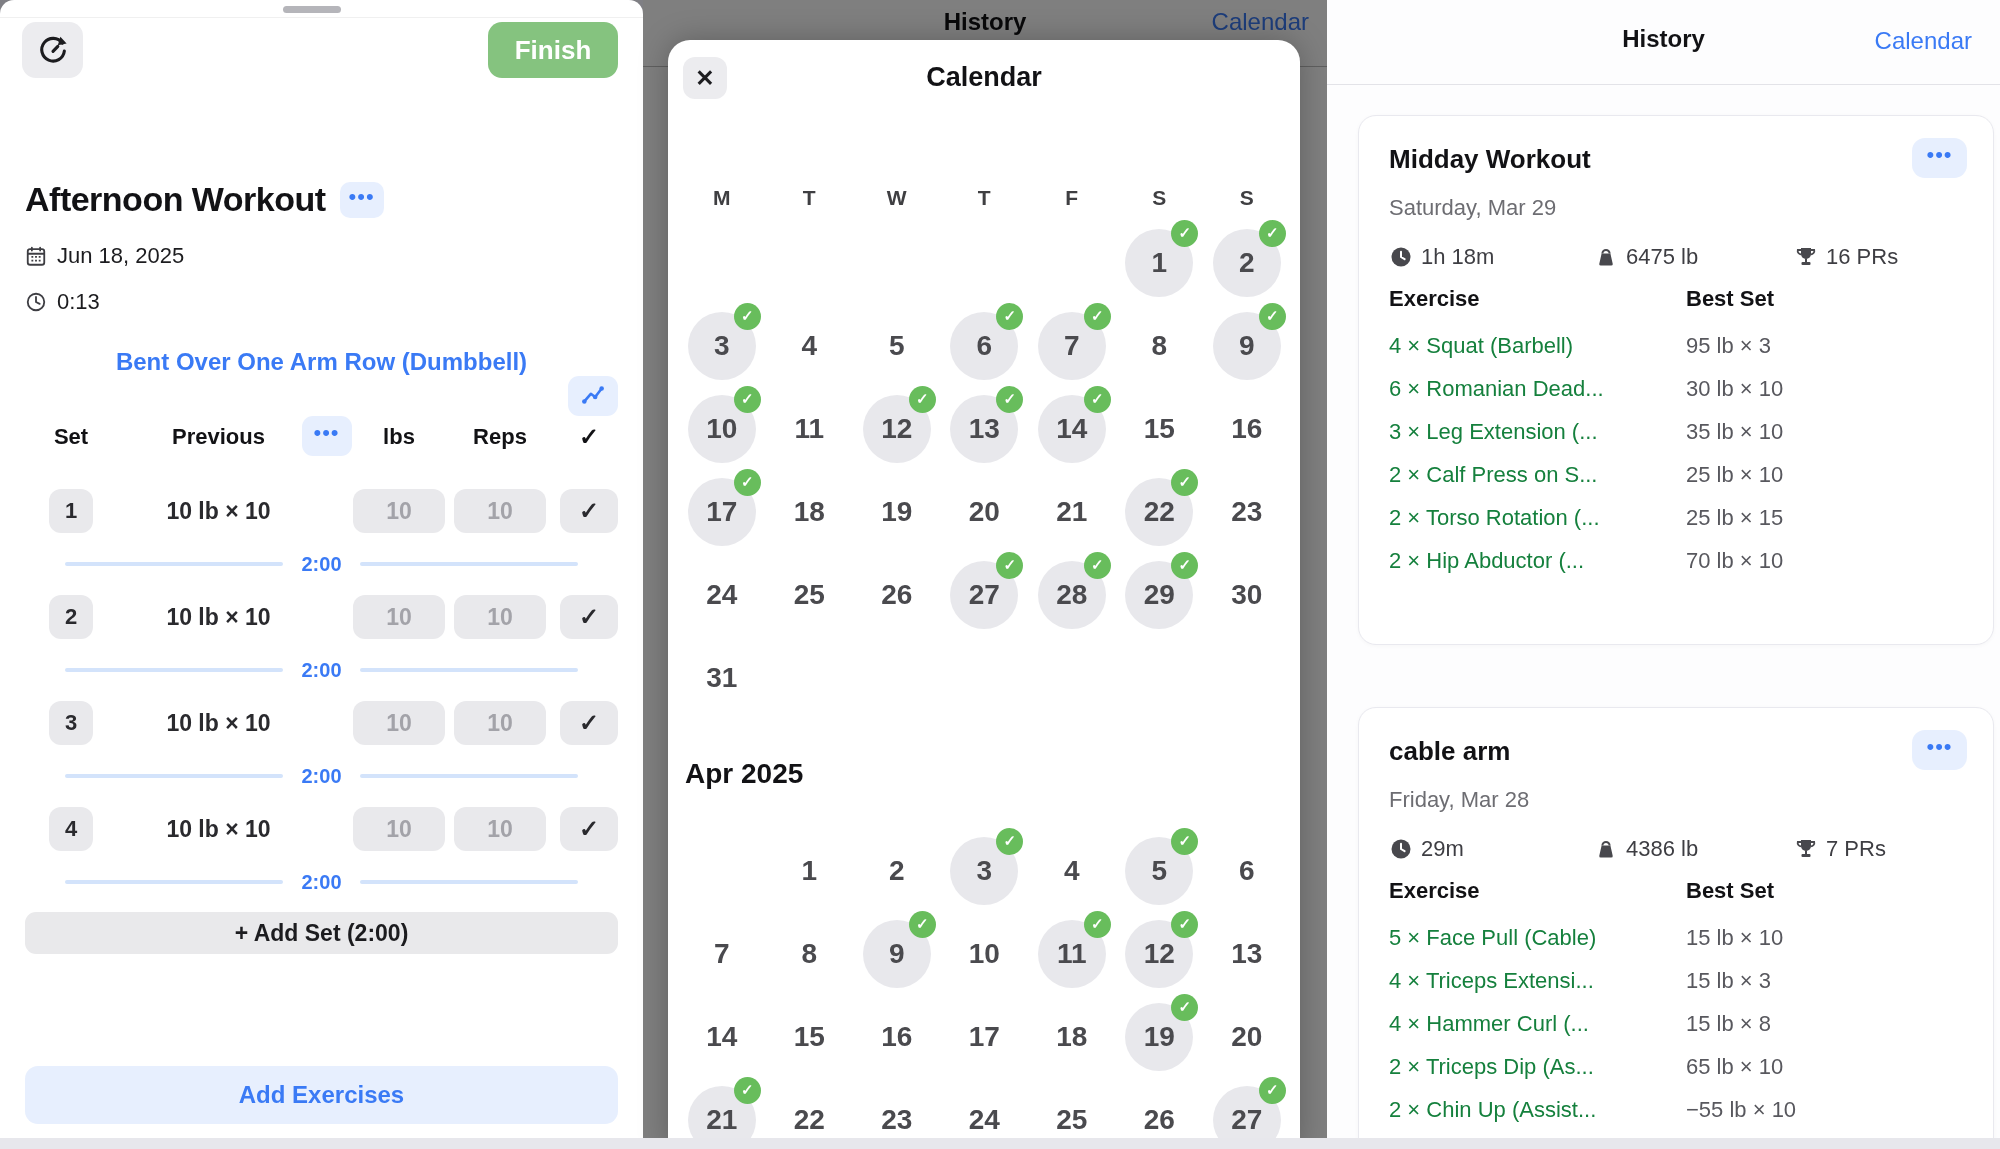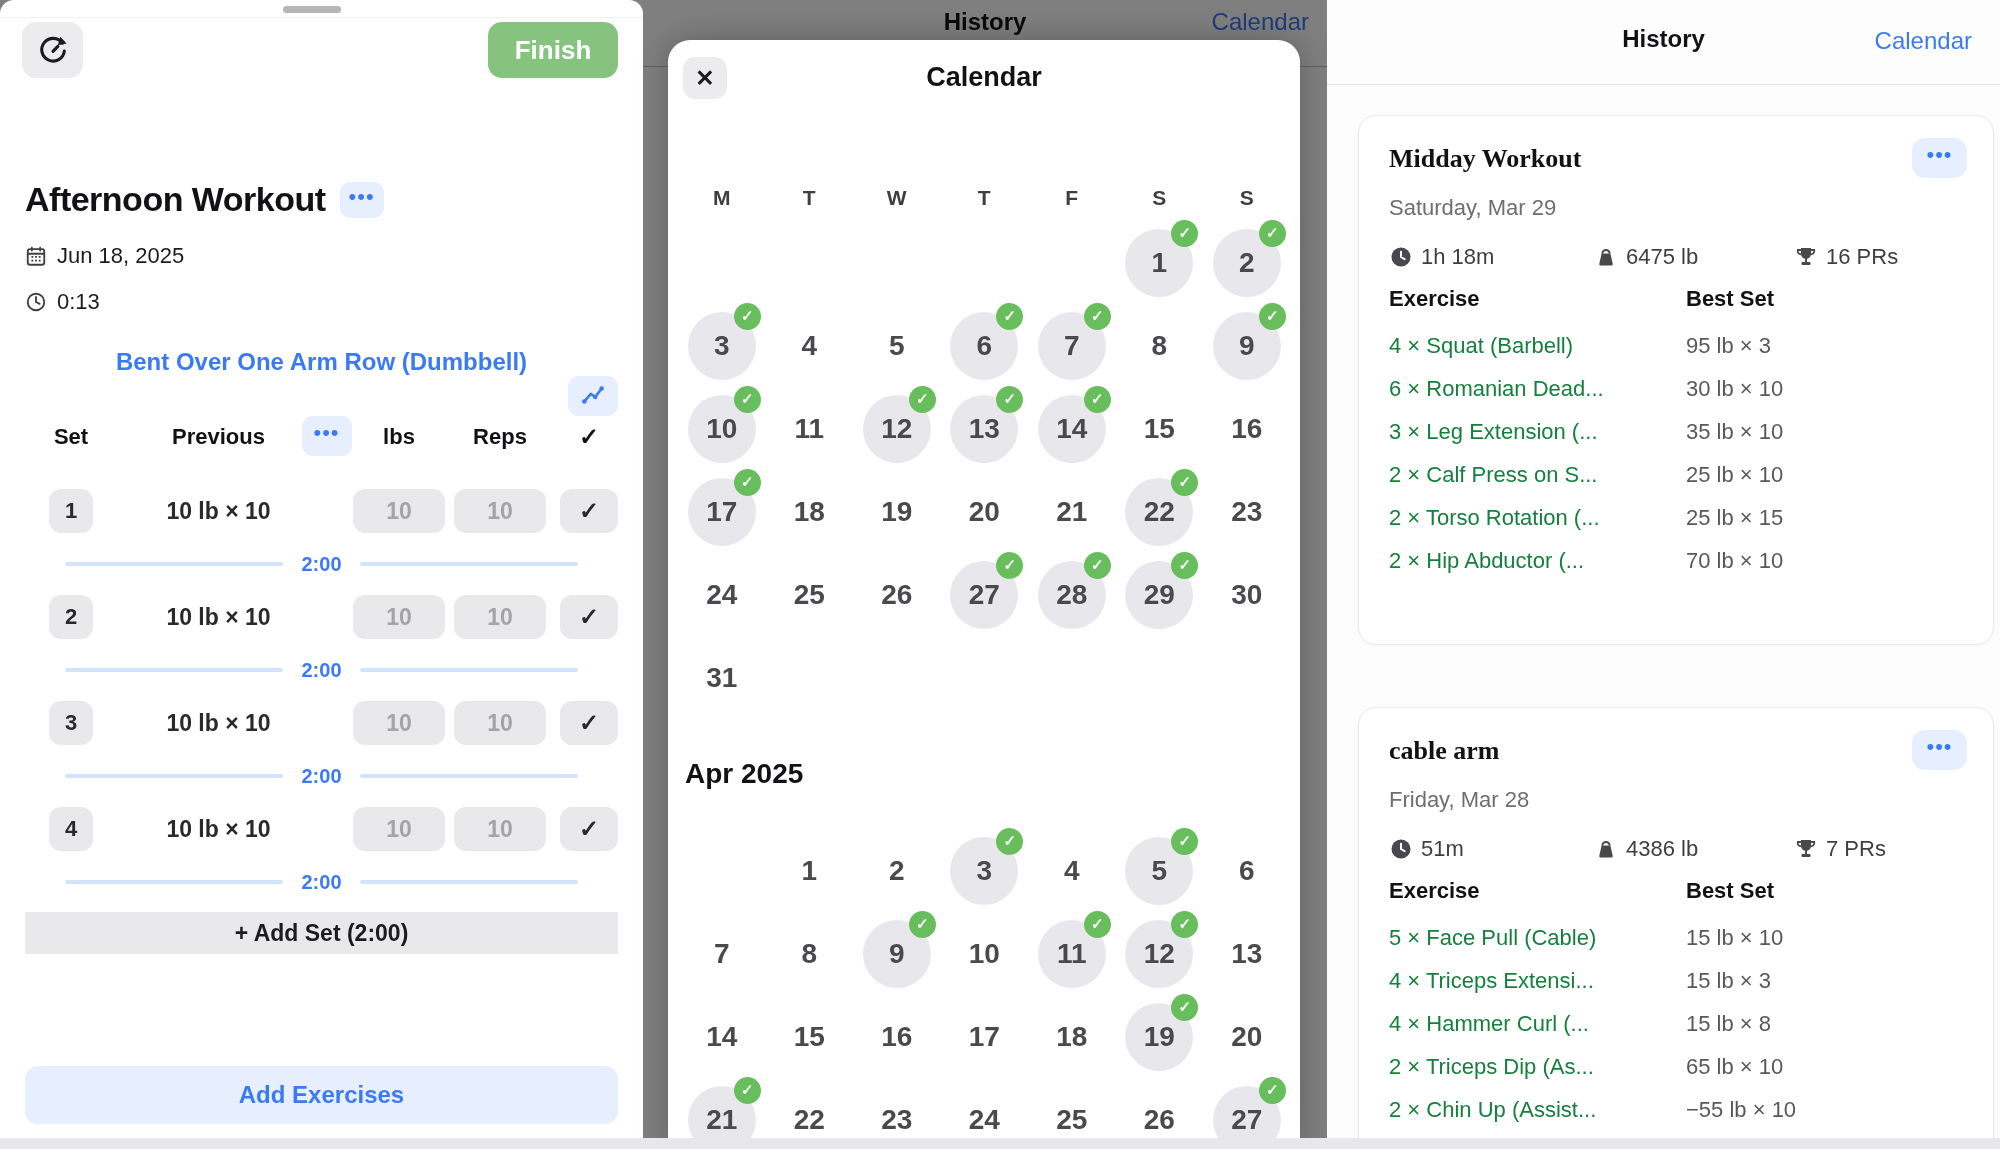--- a/index.html
+++ b/index.html
@@ -42,21 +42,21 @@
   .set-pill{width:44px;height:44px;border-radius:12px;background:#e9e9ec;display:flex;align-items:center;justify-content:center;
     font-size:22px;font-weight:700;color:#2a2a2e;}
   .prev-val{font-size:23px;font-weight:600;color:#2a2a2e;}
   .num-input{width:92px;height:44px;border-radius:12px;background:#e9e9ec;border:none;text-align:center;
     font-size:23px;font-weight:600;color:#a3a3a9;}
   .chk-btn{width:58px;height:44px;border-radius:12px;background:#e9e9ec;border:none;display:flex;align-items:center;
     justify-content:center;font-size:24px;font-weight:700;color:#2a2a2e;cursor:pointer;}
   .rest-row{height:44px;display:flex;align-items:center;gap:18px;padding:0 40px;cursor:pointer;}
   .rest-line{flex:1;height:4px;border-radius:2px;background:#d3e3fb;}
   .rest-time{font-size:20px;font-weight:700;color:#3a7af5;}
-  .add-set-btn{margin-top:8px;width:100%;height:42px;border-radius:1px;background:#e9e9eb;border:none;
+  .add-set-btn{margin-top:8px;width:100%;height:42px;border-radius:11px;background:#e9e9eb;border:none;
     font-size:23px;font-weight:600;color:#1c1c1f;cursor:pointer;}
   .add-ex-btn{position:absolute;left:25px;top:1066px;width:593px;height:58px;border-radius:13px;background:#e7effe;
     border:none;font-size:24px;font-weight:600;color:#3a7af5;cursor:pointer;}
 
   
   #dim-panel{position:absolute;left:643px;top:0;width:684px;height:1138px;background:#fff;overflow:hidden;}
   .bg-header{position:absolute;left:0;top:0;width:100%;height:67px;}
   .bg-history{position:absolute;left:0;top:8px;width:100%;text-align:center;font-size:24px;font-weight:700;color:#121215;}
   .bg-calendar{position:absolute;right:18px;top:8px;font-size:24px;color:#3a7af5;}
   .bg-divider{position:absolute;left:0;top:66px;width:100%;height:1px;background:rgba(0,0,0,0.25);}
@@ -82,21 +82,21 @@
   .month-label{position:absolute;left:17px;font-size:28px;font-weight:700;color:#121215;}
 
   
   #right-panel{position:absolute;left:1327px;top:0;width:673px;height:1138px;background:#fdfdfe;overflow:hidden;}
   .rp-history{position:absolute;left:0;top:25px;width:100%;text-align:center;font-size:24px;font-weight:700;color:#121215;}
   .rp-calendar{position:absolute;right:22px;top:26px;font-size:24px;color:#3a7af5;cursor:pointer;background:none;border:none;}
   .rp-divider{position:absolute;left:0;top:84px;width:100%;height:1px;background:#e3e3e8;}
   .history-card{position:absolute;left:31px;width:636px;background:#fff;border:1px solid #e9e9ef;border-radius:18px;
     box-shadow:0 1px 4px rgba(0,0,0,0.03);padding:0 30px;}
   .card-title-row{margin-top:26px;display:flex;align-items:flex-start;}
-  .card-title{font-size:26px;font-weight:700;color:#121215;line-height:34px;font-family:Liberation Serif, serif;}
+  .card-title{font-size:26px;font-weight:700;color:#121215;line-height:34px;}
   .card-menu{position:absolute;top:22px;right:26px;width:55px;height:40px;border-radius:13px;}
   .card-date{margin-top:18px;font-size:22px;color:#6d6d72;line-height:28px;}
   .stats-row{margin-top:20px;display:flex;align-items:center;height:30px;}
   .stat{display:flex;align-items:center;gap:8px;font-size:22px;color:#3e3e43;}
   .stat-duration{width:205px;}
   .stat-volume{width:200px;}
   .ex-table{margin-top:12px;}
   .ex-tr{display:flex;height:43px;align-items:center;}
   .ex-tr.head{font-weight:700;color:#121215;font-size:22px;height:30px;}
   .ex-name{width:297px;font-size:22px;color:#15803d;white-space:nowrap;overflow:hidden;}
@@ -788,21 +788,21 @@
       </button>
       <div class="card-date">Friday, Mar 28</div>
       <div class="stats-row">
         <div class="stat stat-duration">
               <span>
                 <svg width="24" height="24" viewBox="0 0 24 24">
                   <circle cx="12" cy="12" r="9.5" fill="#48484d"></circle>
           <path d="M12 6.8 V12 L15.6 14.2" fill="none" stroke="#fff" stroke-width="2" stroke-linecap="round"></path>
                 </svg>
               </span>
-          <span>51m</span>
+          <span>29m</span>
             </div>
         <div class="stat stat-volume">
               <span>
                 <svg width="24" height="24" viewBox="0 0 24 24">
                   <path d="M8.4 8.5 a3.6 3.6 0 0 1 7.2 0" fill="none" stroke="#48484d" stroke-width="2"></path>
            <path d="M7.6 8.5 h8.8 l2.3 10.2 a1.6 1.6 0 0 1 -1.6 1.9 H6.9 a1.6 1.6 0 0 1 -1.6 -1.9 Z" fill="#48484d"></path>
                 </svg>
               </span>
           <span>4386 lb</span>
             </div>

